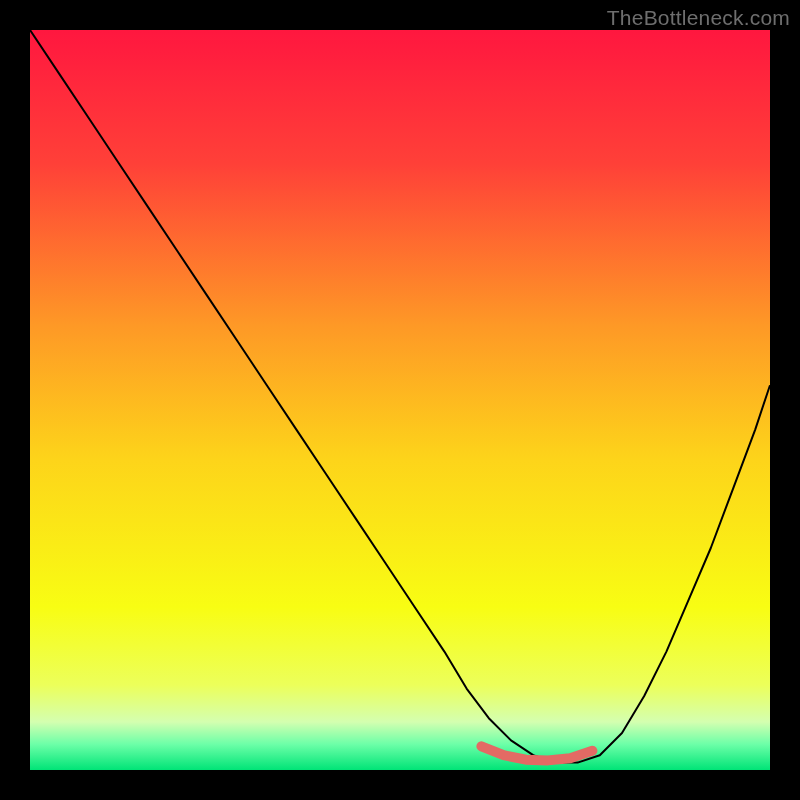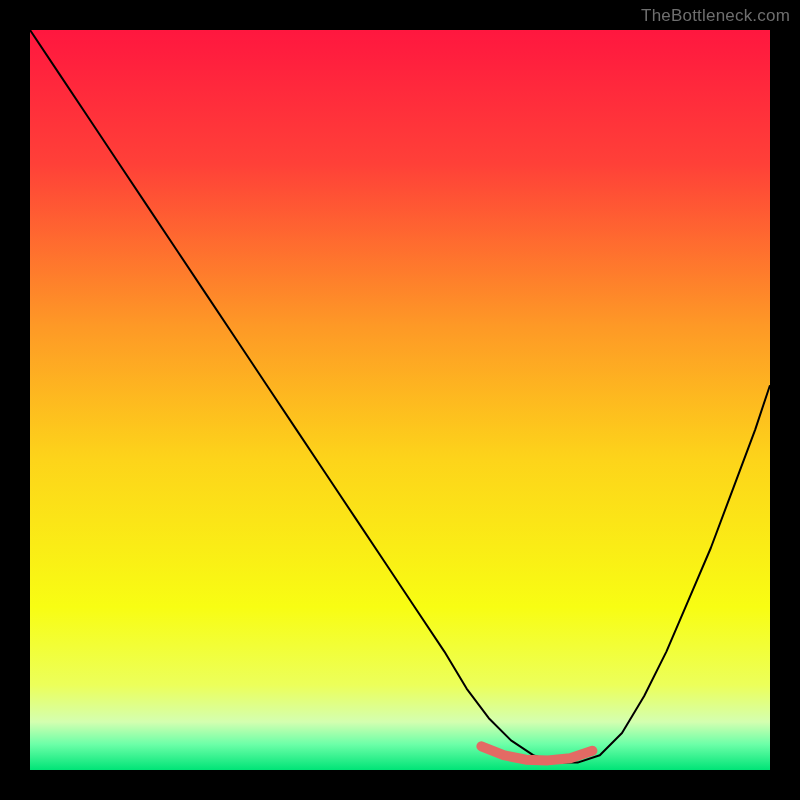--- a/index.html
+++ b/index.html
@@ -24,21 +24,21 @@
     left: 0;
     top: 0;
     width: 740px;
     height: 740px;
   }
   .watermark {
     position: absolute;
     top: 6px;
     right: 10px;
     color: #6e6e6e;
-    font-size: 17px;
+    font-size: 21px;
     font-weight: 500;
     letter-spacing: 0.2px;
   }
 </style>
 </head>
 <body>
 
 <div class="frame">
   <svg class="plot" viewBox="0 0 740 740" preserveAspectRatio="none">
     <defs>

